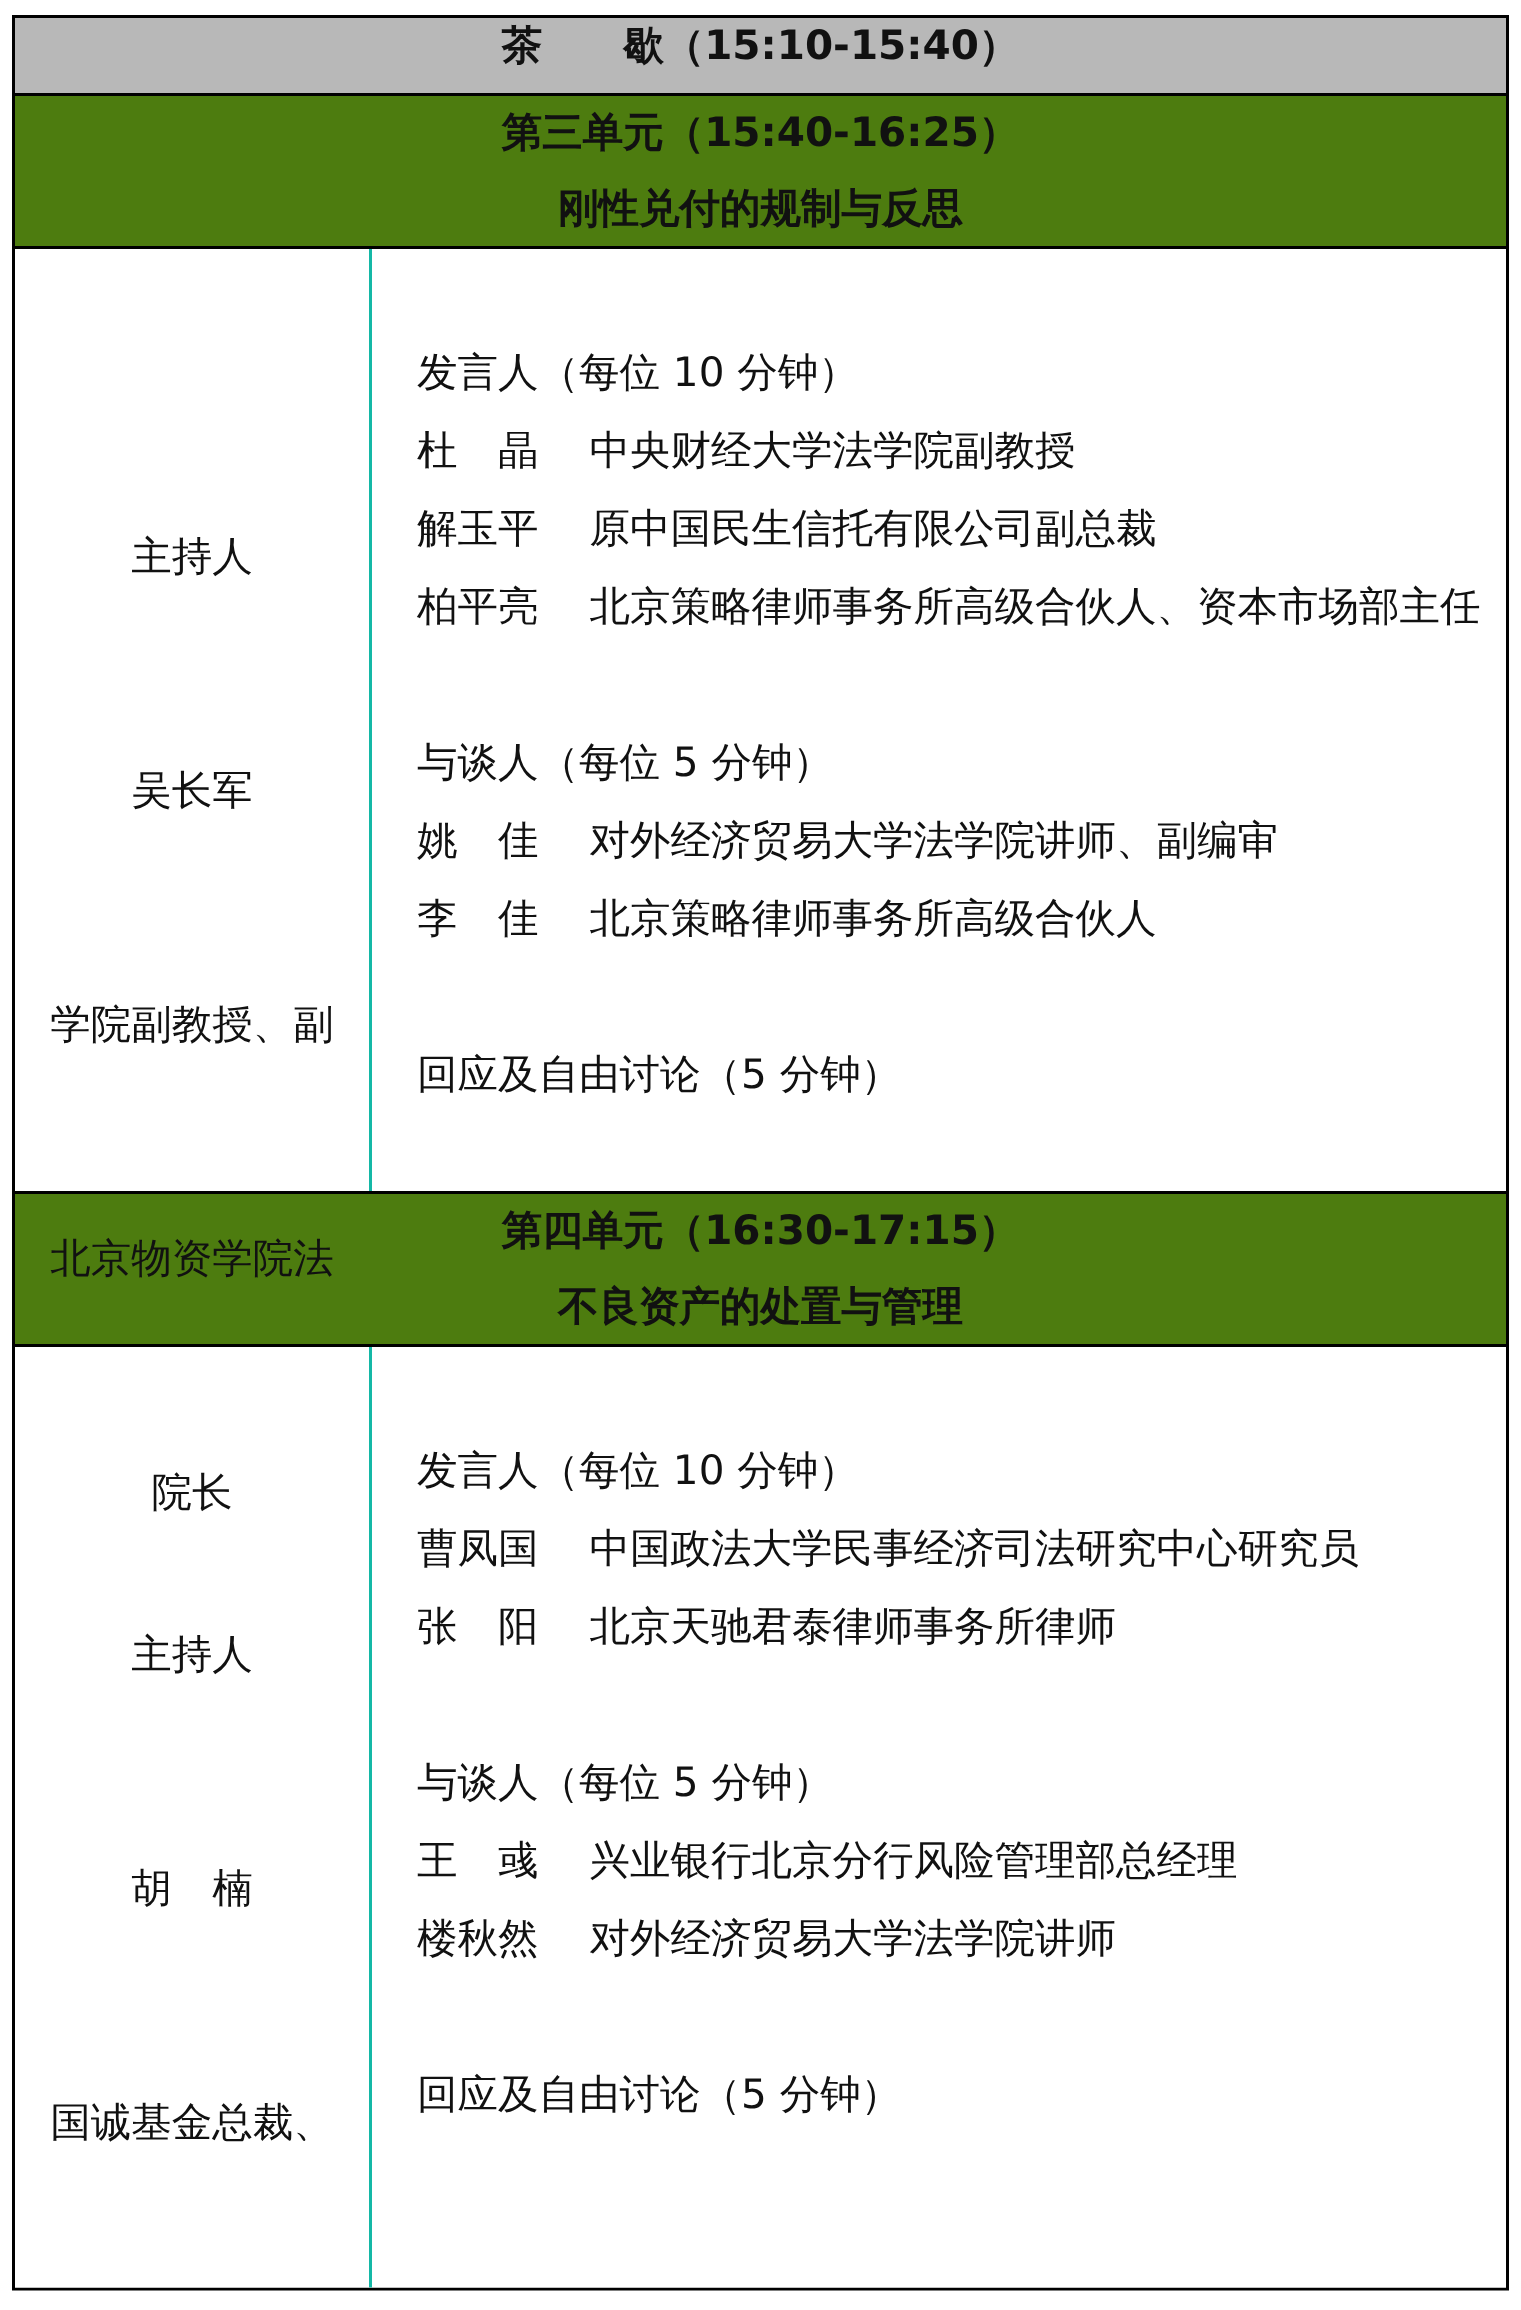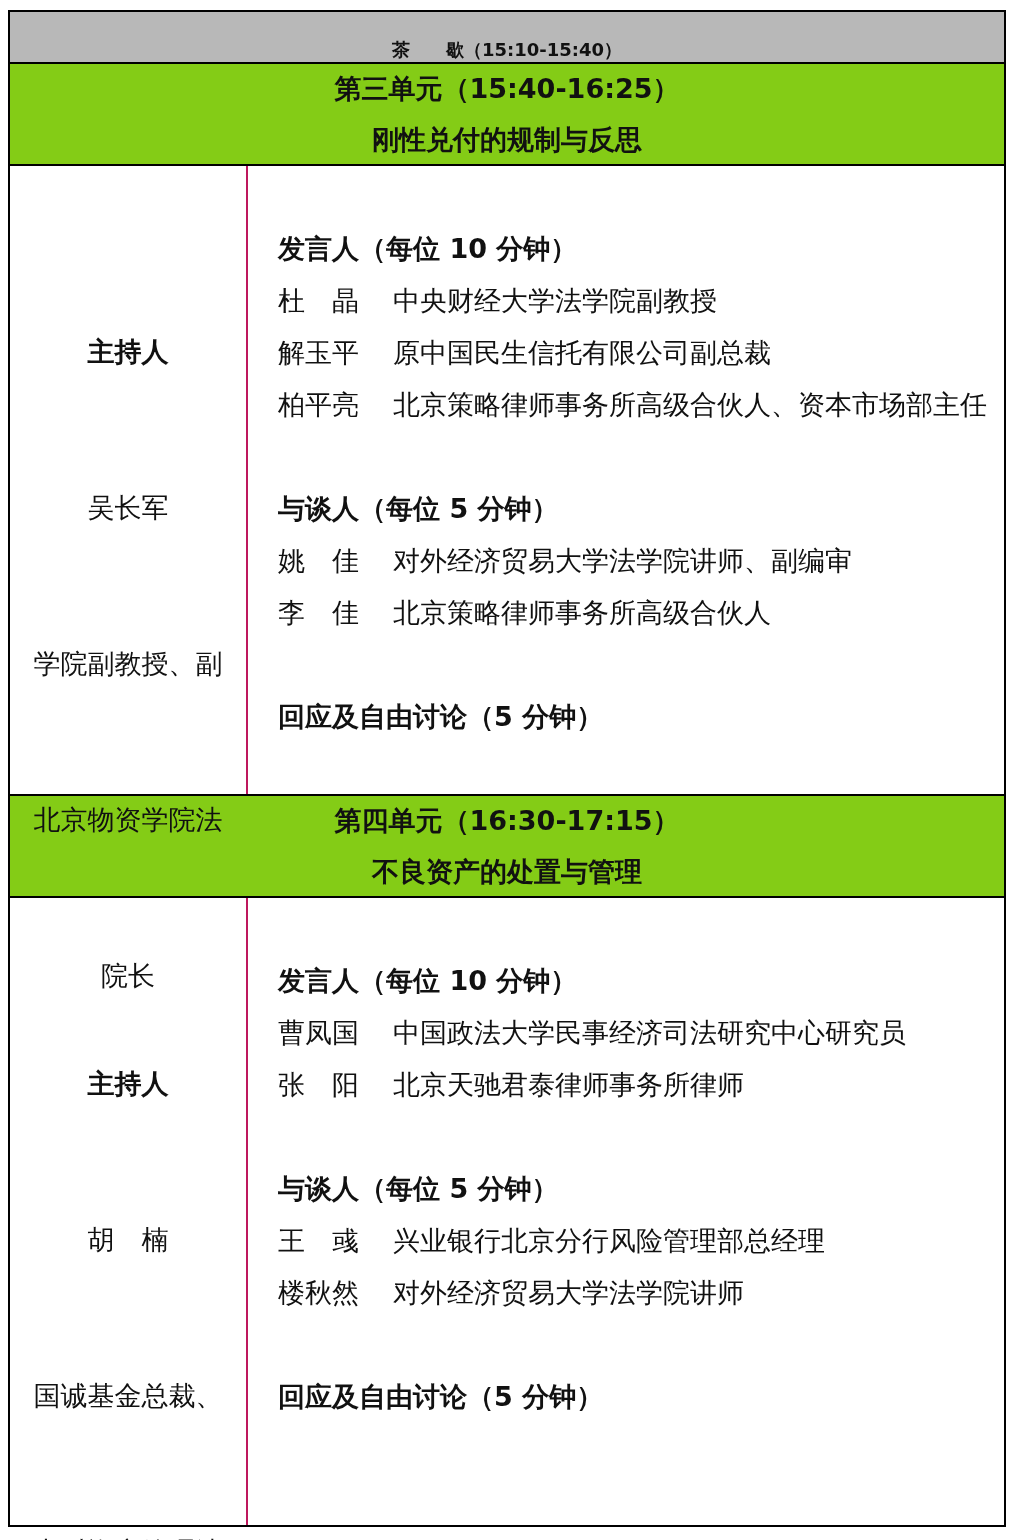--- a/index.html
+++ b/index.html
@@ -22,64 +22,64 @@
   }
   .row {
     box-sizing: border-box;
     border-bottom: 2px solid #000000;
   }
   .row:last-child { border-bottom: none; }
   .tea-row {
     height: 52px;
     background: #b8b8b8;
     display: flex;
-    align-items: flex-end;
+    align-items: flex-start;
     justify-content: center;
-    font-size: 18px;
+    font-size: 27px;
     font-weight: bold;
     white-space: pre;
   }
   .unit-row {
     height: 102px;
-    background: #84cc16;
+    background: #4d7c0f;
     display: flex;
     flex-direction: column;
     align-items: center;
     justify-content: center;
     font-size: 27px;
     font-weight: bold;
     line-height: 51px;
     white-space: pre;
   }
   .body-row {
     display: flex;
     background: #ffffff;
   }
   .body-row.h1 { height: 630px; }
   .body-row.h2 { height: 627px; }
   .cell-left {
     width: 238px;
     box-sizing: border-box;
-    border-right: 2px solid #be185d;
-    padding-top: 56px;
+    border-right: 2px solid #14b8a6;
+    padding-top: 76px;
     text-align: center;
     font-size: 27px;
     line-height: 52px;
     white-space: pre;
   }
   .cell-right {
     flex: 1;
     box-sizing: border-box;
     padding-left: 30px;
     padding-top: 57px;
     font-size: 27px;
     line-height: 52px;
     overflow: hidden;
   }
-  .bold { font-weight: bold; }
+  .bold { font-weight: normal; }
   .gap-above { margin-top: 52px; }
   .pline { white-space: nowrap; }
   .nm {
     display: inline-block;
     width: 81px;
     white-space: pre;
   }
   .ttl { margin-left: 34px; }
 </style>
 </head>

